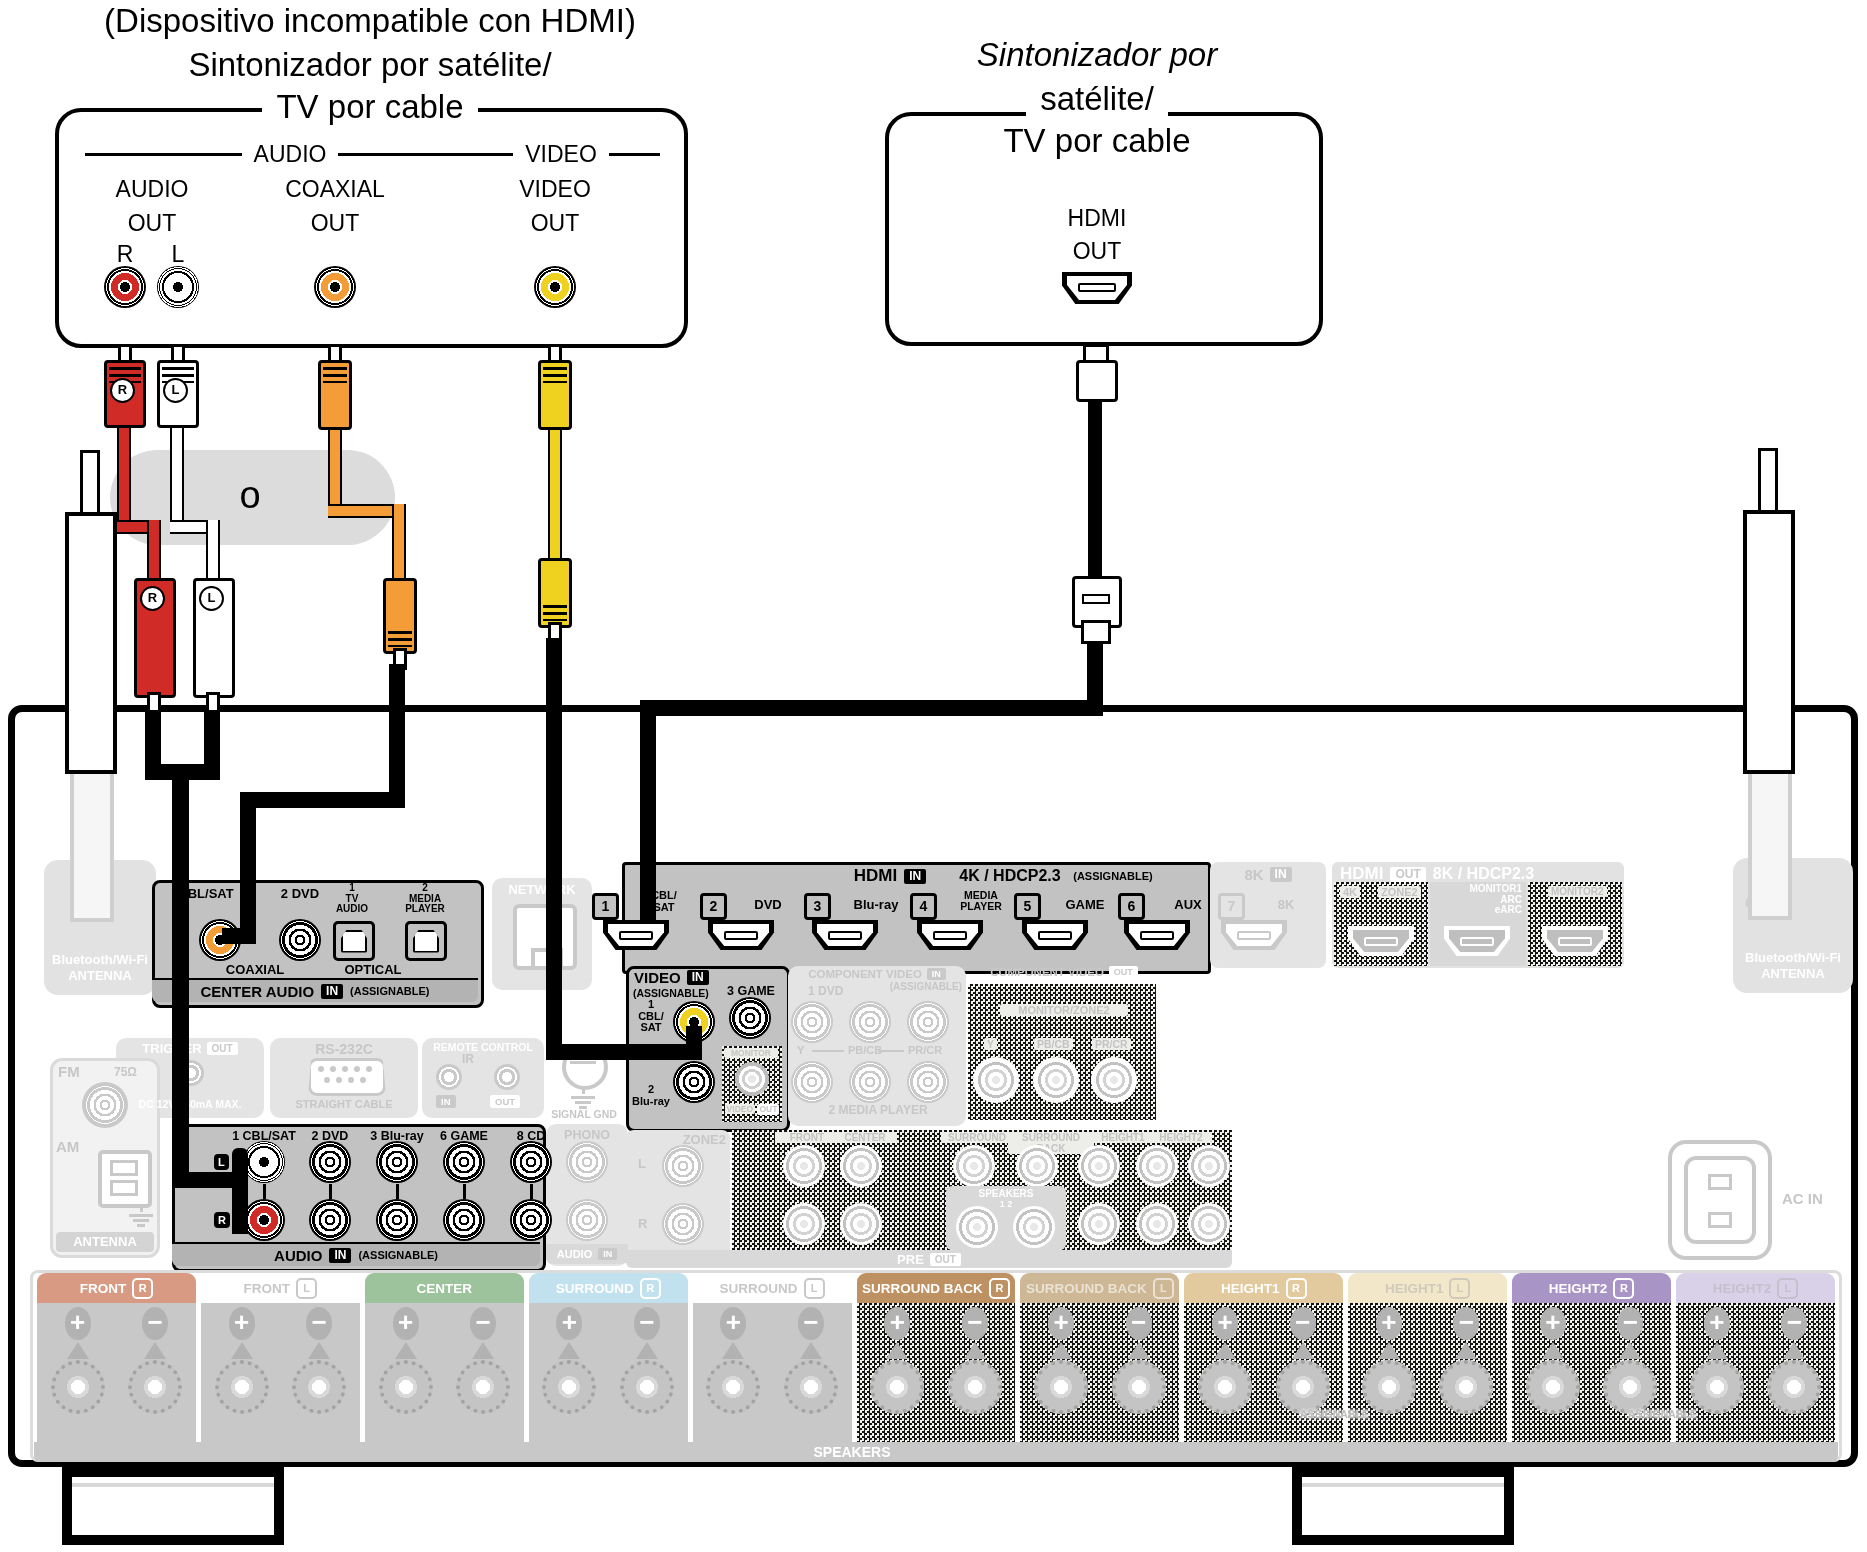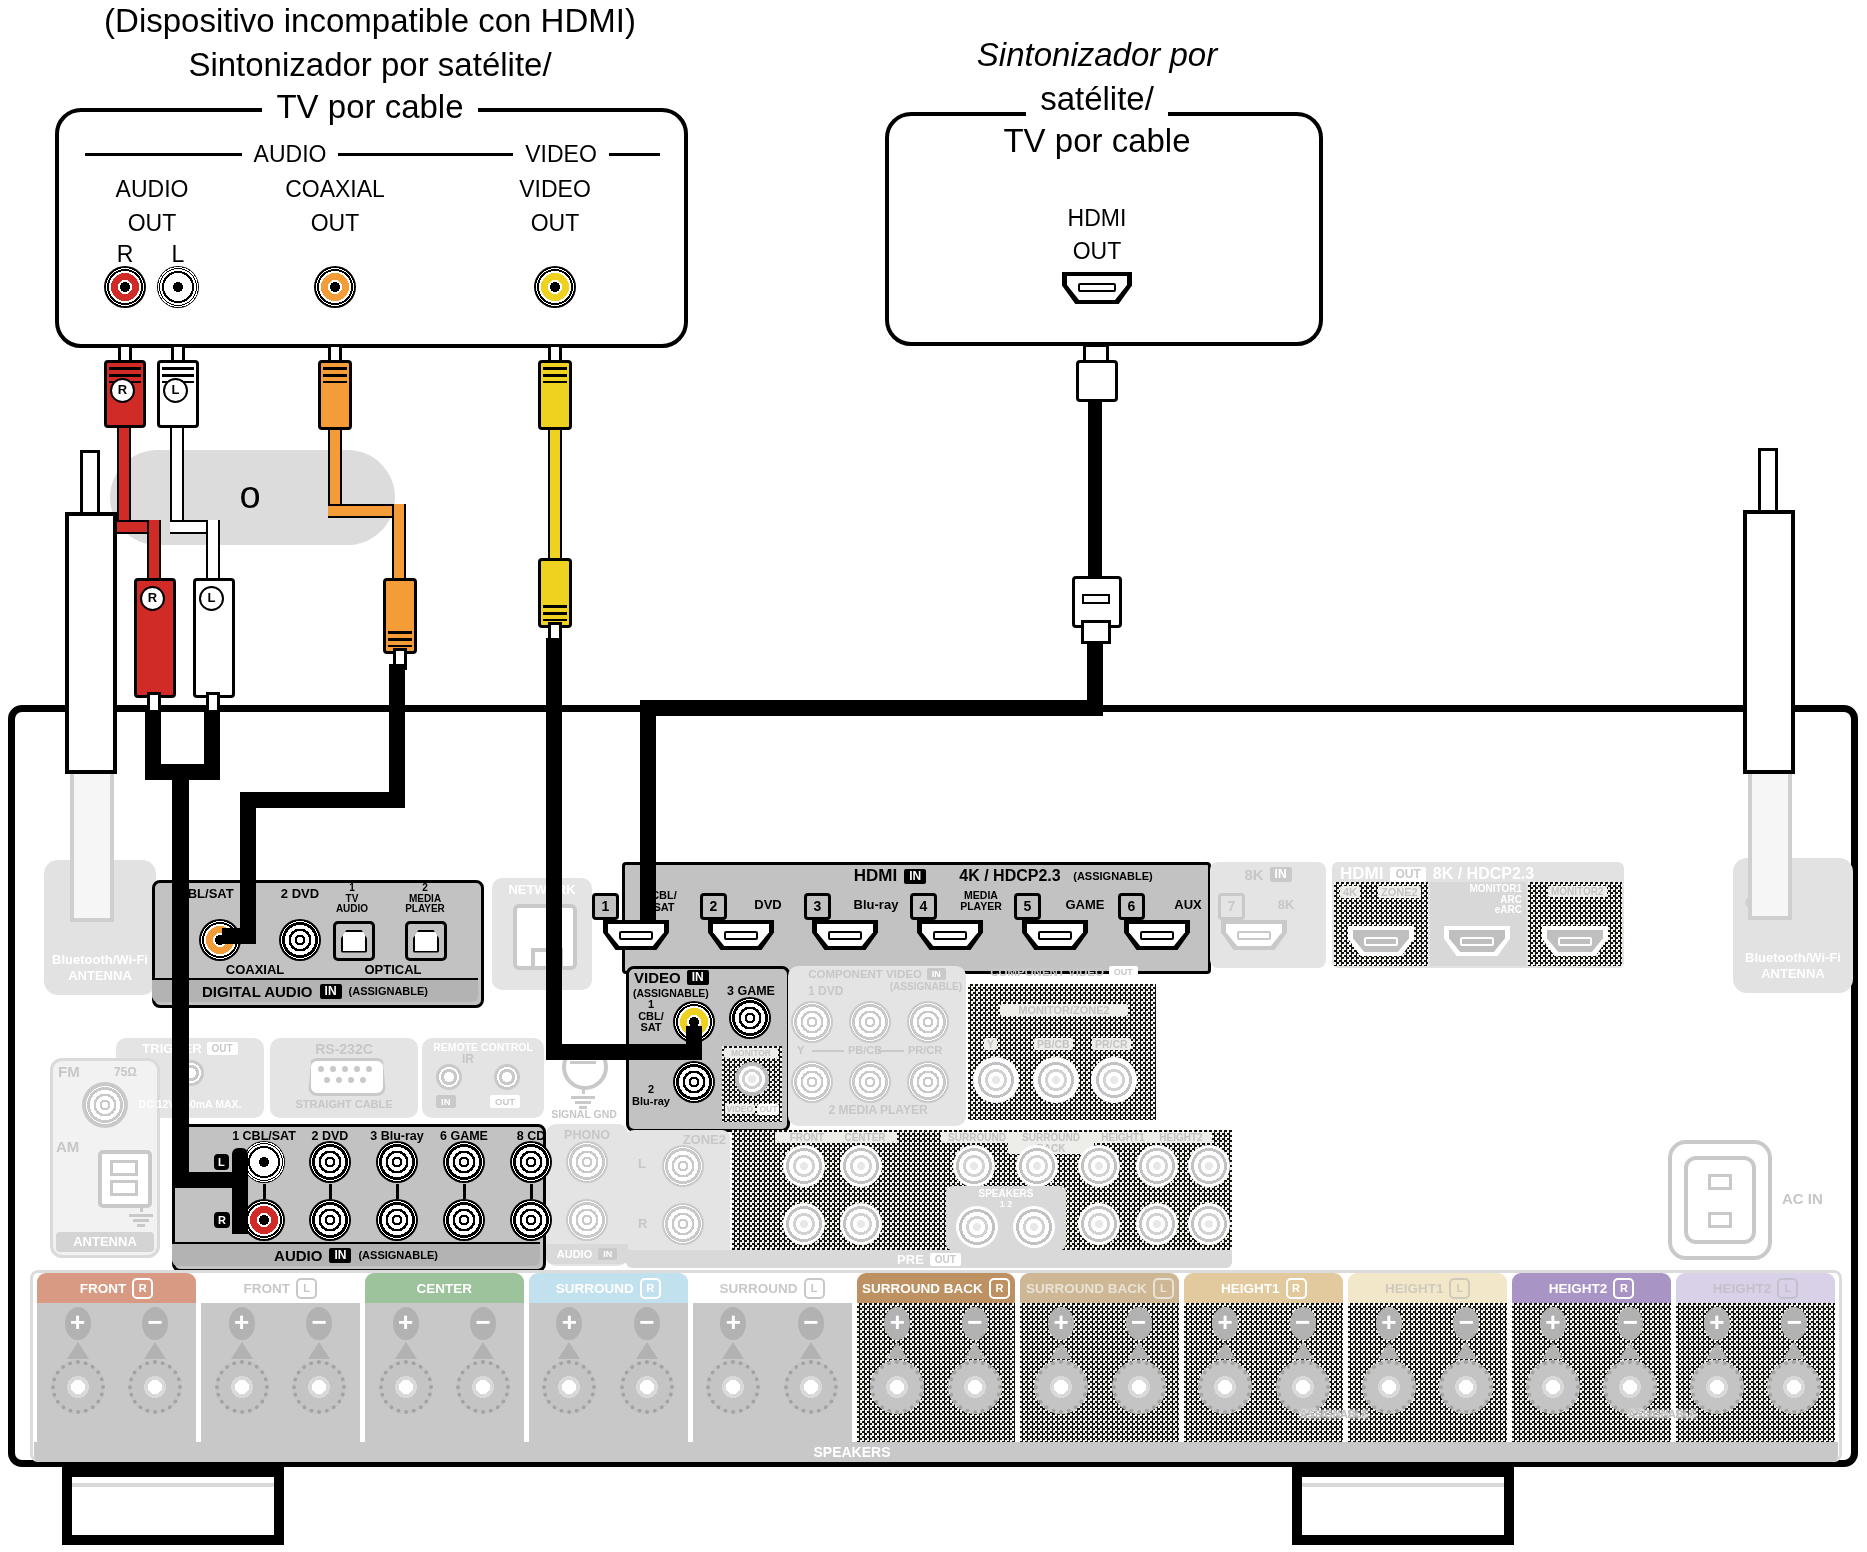--- a/index.html
+++ b/index.html
@@ -203,23 +203,23 @@
   <div class="abs ctr blk" style="left:396px;top:883px;width:58px;font-size:10px;line-height:10.5px;z-index:4;"><span>2</span><br><span>MEDIA</span><br><span>PLAYER</span></div>
   <div class="rj org" style="left:199px;top:919px;z-index:4;"></div>
   <div class="rj k" style="left:279px;top:919px;z-index:4;"></div>
   <div class="opt" style="left:333px;top:921px;z-index:4;">
       <div class="oi"></div>
     </div>
   <div class="opt" style="left:405px;top:921px;z-index:4;">
       <div class="oi"></div>
     </div>
   <div class="abs ctr blk" style="left:205px;top:962px;width:100px;font-size:13px;z-index:4;">COAXIAL</div>
-  <div class="abs ctr blk" style="left:338px;top:962px;width:110px;font-size:13px;z-index:4;">OPTICAL</div>
+  <div class="abs ctr blk" style="left:318px;top:962px;width:110px;font-size:13px;z-index:4;">OPTICAL</div>
   <div class="abs footerbar" style="left:152px;top:978px;width:326px;height:24px;box-sizing:border-box;z-index:4;">
-    <span class="blk" style="font-size:15px;">DIGITAL AUDIO</span>
+    <span class="blk" style="font-size:15px;">CENTER AUDIO</span>
     <span class="badge">IN</span>
     <span class="blk" style="font-size:11px;">(ASSIGNABLE)</span>
   </div>
 
   <div class="abs ip" style="left:492px;top:878px;width:100px;height:112px;z-index:3;"></div>
   <div class="abs ctr wlbl" style="left:492px;top:882px;width:100px;font-size:13px;z-index:4;">NETWORK</div>
   <div class="abs" style="left:513px;top:904px;width:56px;height:58px;border:4px solid #c9c9c9;border-radius:6px;background:#fff;z-index:4;"></div>
   <div class="abs" style="left:531px;top:948px;width:24px;height:14px;border:4px solid #c9c9c9;border-bottom:none;background:#fff;z-index:5;"></div>
 
   <div class="abs ap" style="left:622px;top:862px;width:583px;height:106px;border-radius:4px;z-index:3;"></div>

